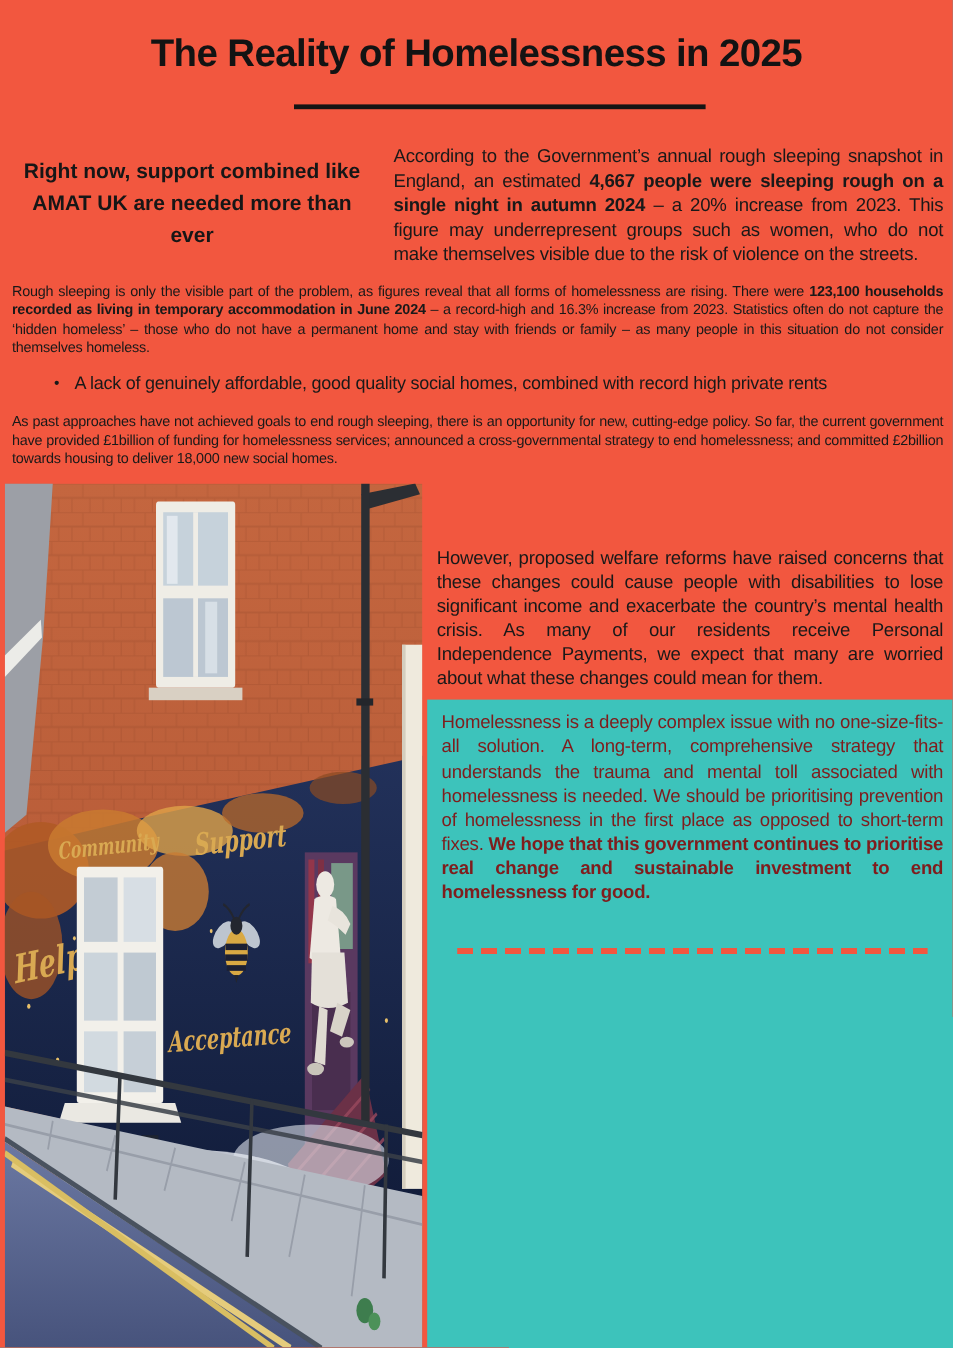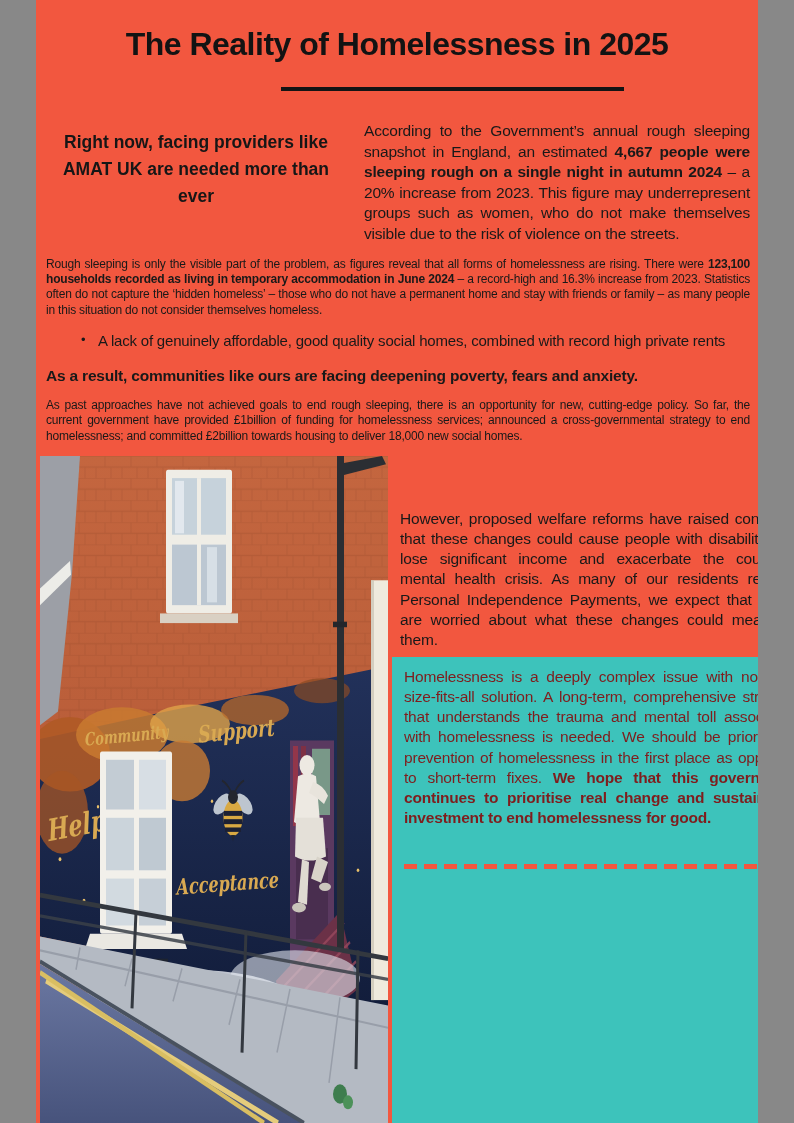--- a/index.html
+++ b/index.html
@@ -1,19 +1,19 @@
 <!DOCTYPE html>
 <html><head>
 <meta charset="utf-8">
 <style>
   * { margin: 0; padding: 0; box-sizing: border-box; }
   html, body { background: #888; }
   .page {
     position: relative;
-    width: 722px;
+    width: 794px;
     height: 1123px;
     margin: 0 auto;
     background: #F2573F;
     overflow: hidden;
     font-family: "Liberation Sans", sans-serif;
     color: #191919;
     display: flex;
     flex-direction: column;
   }
   .page-title {
@@ -136,32 +136,31 @@
 </style>
 </head>
 <body>
 
 <div class="page">
 
   <h1 class="page-title">The Reality of Homelessness in 2025</h1>
   <div class="title-divider"></div>
 
   <div class="intro-row">
-    <h2 class="intro-heading">Right now, facing providers like AMAT UK are needed more than ever</h2>
+    <h2 class="intro-heading">Right now, support combined like AMAT UK are needed more than ever</h2>
     <p class="intro-para"><span>According to the Government’s annual rough sleeping snapshot in England, an estimated </span><b>4,667 people were sleeping rough on a single night in autumn 2024</b><span> – a 20% increase from 2023. This figure may underrepresent groups such as women, who do not make themselves visible due to the risk of violence on the streets.</span></p>
   </div>
 
   <p class="body-para justify"><span>Rough sleeping is only the visible part of the problem, as figures reveal that all forms of homelessness are rising. There were </span><b>123,100 households recorded as living in temporary accommodation in June 2024</b><span> – a record-high and 16.3% increase from 2023. Statistics often do not capture the ‘hidden homeless’ – those who do not have a permanent home and stay with friends or family – as many people in this situation do not consider themselves homeless.</span></p>
 
 
   <ul class="factors-list">
     <li>A lack of genuinely affordable, good quality social homes, combined with record high private rents</li>
   </ul>
 
-  <p class="body-para result-statement">As a result, communities like ours are facing deepening poverty, fears and anxiety.</p>
 
   <p class="body-para justify">As past approaches have not achieved goals to end rough sleeping, there is an opportunity for new, cutting-edge policy. So far, the current government have provided £1billion of funding for homelessness services; announced a cross-governmental strategy to end homelessness; and committed £2billion towards housing to deliver 18,000 new social homes.</p>
 
   <div class="bottom-row">
 
     <div class="photo">
       <svg viewBox="0 0 348 483" preserveAspectRatio="none">
         <defs>
           <linearGradient id="brickG" x1="0" y1="0" x2="0" y2="1">
             <stop offset="0" stop-color="#C4663F"></stop>

